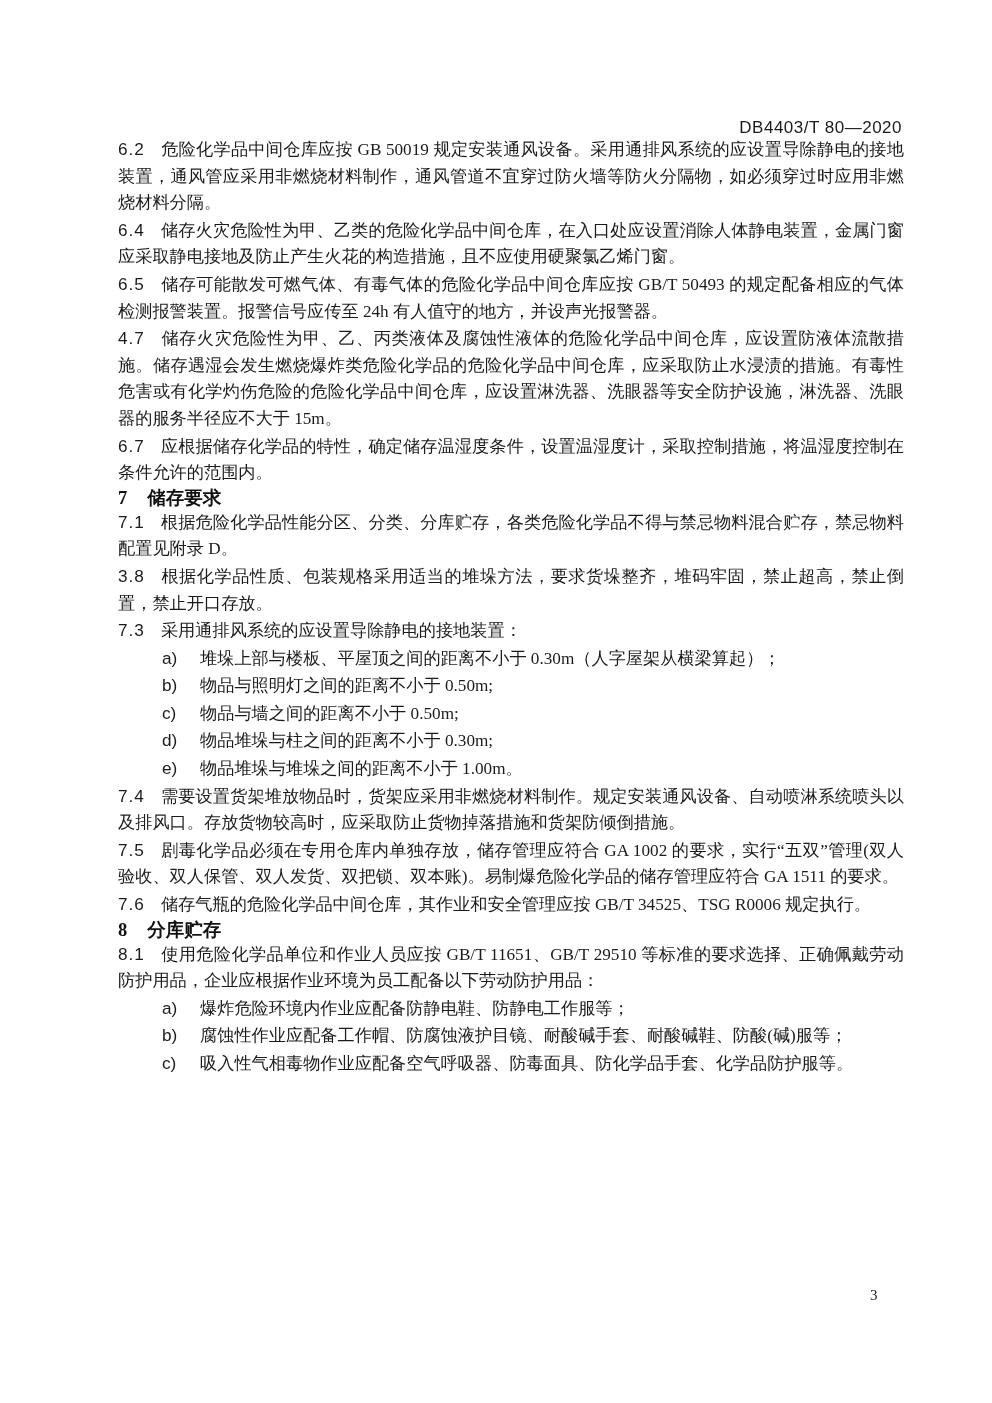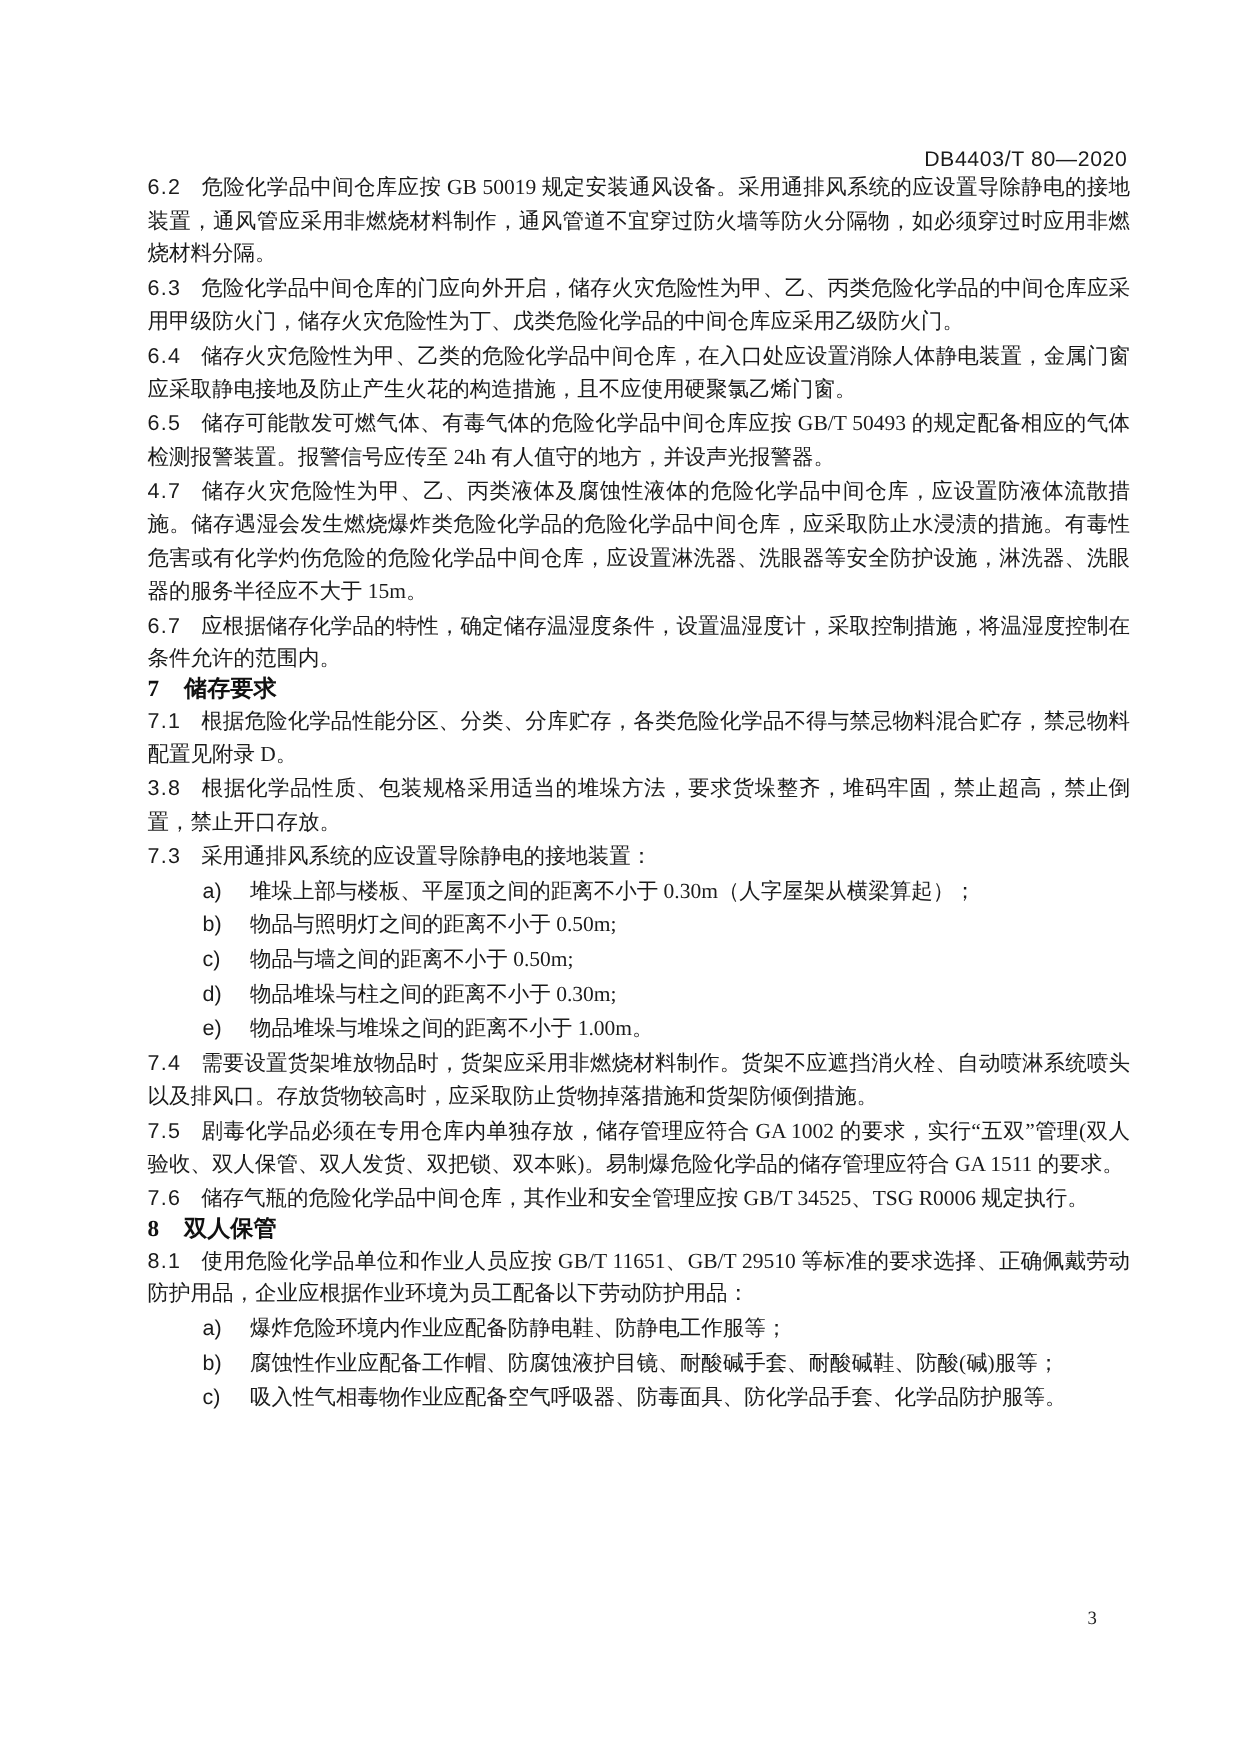--- a/index.html
+++ b/index.html
@@ -82,43 +82,42 @@
 </head>
 <body>
 
 <div class="page">
 
   <div class="doc-header">DB4403/T 80—2020</div>
 
   <div class="content">
 
     <p class="clause"><span class="cnum">6.2</span><span>危险化学品中间仓库应按 GB 50019 规定安装通风设备。采用通排风系统的应设置导除静电的接地装置，通风管应采用非燃烧材料制作，通风管道不宜穿过防火墙等防火分隔物，如必须穿过时应用非燃烧材料分隔。</span></p>
-    <p class="clause"><span class="cnum">6.3</span><span>危险化学品中间仓库的门应向外开启，储存火灾危险性为甲、乙、丙类危险化学品的中间仓库应采用甲级防火门，储存火灾危险性为丁、戊类危险化学品的中间仓库应采用乙级防火门。</span></p>
     <p class="clause"><span class="cnum">6.4</span><span>储存火灾危险性为甲、乙类的危险化学品中间仓库，在入口处应设置消除人体静电装置，金属门窗应采取静电接地及防止产生火花的构造措施，且不应使用硬聚氯乙烯门窗。</span></p>
     <p class="clause"><span class="cnum">6.5</span><span>储存可能散发可燃气体、有毒气体的危险化学品中间仓库应按 GB/T 50493 的规定配备相应的气体检测报警装置。报警信号应传至 24h 有人值守的地方，并设声光报警器。</span></p>
     <p class="clause"><span class="cnum">4.7</span><span>储存火灾危险性为甲、乙、丙类液体及腐蚀性液体的危险化学品中间仓库，应设置防液体流散措施。储存遇湿会发生燃烧爆炸类危险化学品的危险化学品中间仓库，应采取防止水浸渍的措施。有毒性危害或有化学灼伤危险的危险化学品中间仓库，应设置淋洗器、洗眼器等安全防护设施，淋洗器、洗眼器的服务半径应不大于 15m。</span></p>
     <p class="clause"><span class="cnum">6.7</span><span>应根据储存化学品的特性，确定储存温湿度条件，设置温湿度计，采取控制措施，将温湿度控制在条件允许的范围内。</span></p>
 
     <h2 class="sec-heading heading-7"><span class="sec-num">7</span><span>储存要求</span></h2>
 
     <p class="clause"><span class="cnum">7.1</span><span>根据危险化学品性能分区、分类、分库贮存，各类危险化学品不得与禁忌物料混合贮存，禁忌物料配置见附录 D。</span></p>
     <p class="clause"><span class="cnum">3.8</span><span>根据化学品性质、包装规格采用适当的堆垛方法，要求货垛整齐，堆码牢固，禁止超高，禁止倒置，禁止开口存放。</span></p>
     <p class="clause"><span class="cnum">7.3</span><span>采用通排风系统的应设置导除静电的接地装置：</span></p>
 
     <div class="li"><span class="marker">a)</span><span>堆垛上部与楼板、平屋顶之间的距离不小于 0.30m（人字屋架从横梁算起）；</span></div>
     <div class="li"><span class="marker">b)</span><span>物品与照明灯之间的距离不小于 0.50m;</span></div>
     <div class="li"><span class="marker">c)</span><span>物品与墙之间的距离不小于 0.50m;</span></div>
     <div class="li"><span class="marker">d)</span><span>物品堆垛与柱之间的距离不小于 0.30m;</span></div>
     <div class="li"><span class="marker">e)</span><span>物品堆垛与堆垛之间的距离不小于 1.00m。</span></div>
 
-    <p class="clause"><span class="cnum">7.4</span><span>需要设置货架堆放物品时，货架应采用非燃烧材料制作。货架不应遮挡消火栓、自动喷淋系统喷头以及排风口。存放货物较高时，应采取防止货物掉落措施和货架防倾倒措施。</span></p>
+    <p class="clause"><span class="cnum">7.4</span><span>需要设置货架堆放物品时，货架应采用非燃烧材料制作。规定安装通风设备、自动喷淋系统喷头以及排风口。存放货物较高时，应采取防止货物掉落措施和货架防倾倒措施。</span></p>
     <p class="clause"><span class="cnum">7.5</span><span>剧毒化学品必须在专用仓库内单独存放，储存管理应符合 GA 1002 的要求，实行“五双”管理(双人验收、双人保管、双人发货、双把锁、双本账)。易制爆危险化学品的储存管理应符合 GA 1511 的要求。</span></p>
     <p class="clause"><span class="cnum">7.6</span><span>储存气瓶的危险化学品中间仓库，其作业和安全管理应按 GB/T 34525、TSG R0006 规定执行。</span></p>
 
-    <h2 class="sec-heading heading-8"><span class="sec-num">8</span><span>双人保管</span></h2>
+    <h2 class="sec-heading heading-8"><span class="sec-num">8</span><span>分库贮存</span></h2>
 
     <p class="clause"><span class="cnum">8.1</span><span>使用危险化学品单位和作业人员应按 GB/T 11651、GB/T 29510 等标准的要求选择、正确佩戴劳动防护用品，企业应根据作业环境为员工配备以下劳动防护用品：</span></p>
 
     <div class="li"><span class="marker">a)</span><span>爆炸危险环境内作业应配备防静电鞋、防静电工作服等；</span></div>
     <div class="li"><span class="marker">b)</span><span>腐蚀性作业应配备工作帽、防腐蚀液护目镜、耐酸碱手套、耐酸碱鞋、防酸(碱)服等；</span></div>
     <div class="li"><span class="marker">c)</span><span>吸入性气相毒物作业应配备空气呼吸器、防毒面具、防化学品手套、化学品防护服等。</span></div>
 
   </div>
 
   <div class="page-number">3</div>

